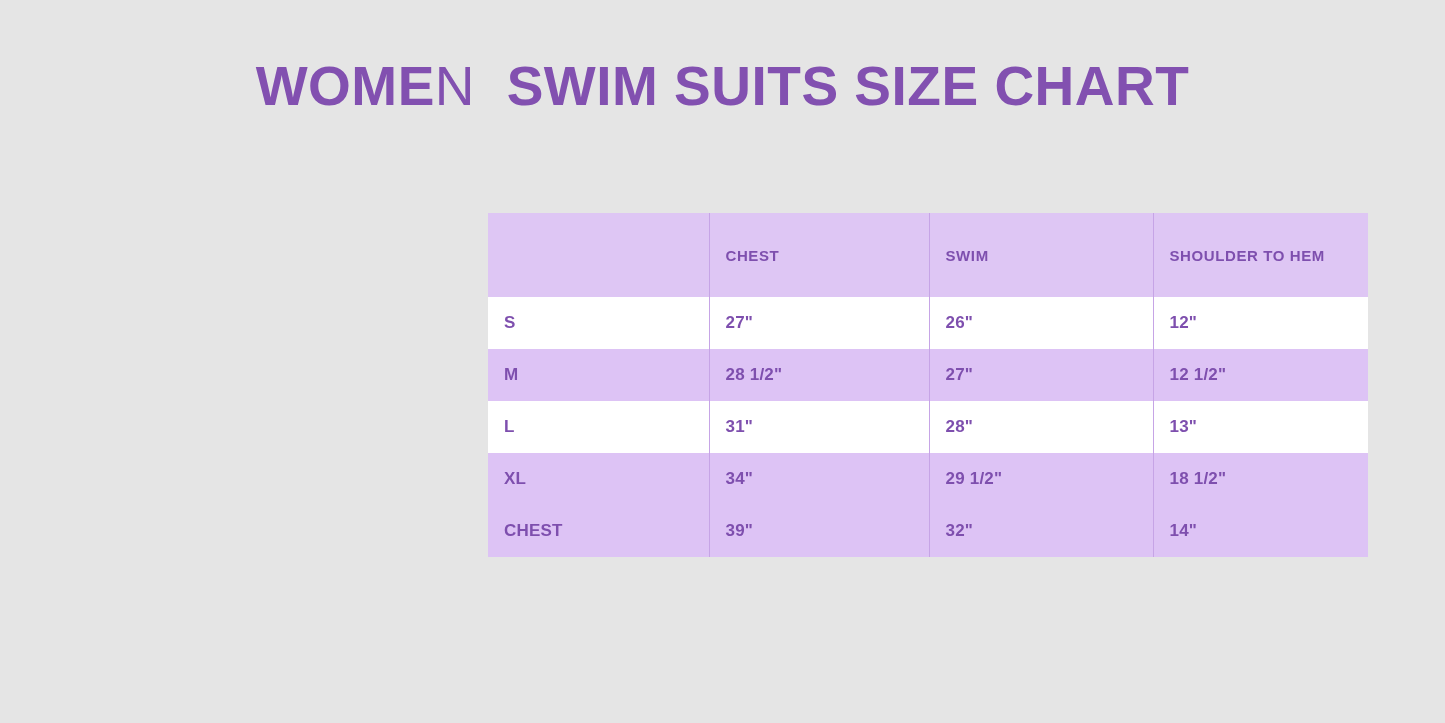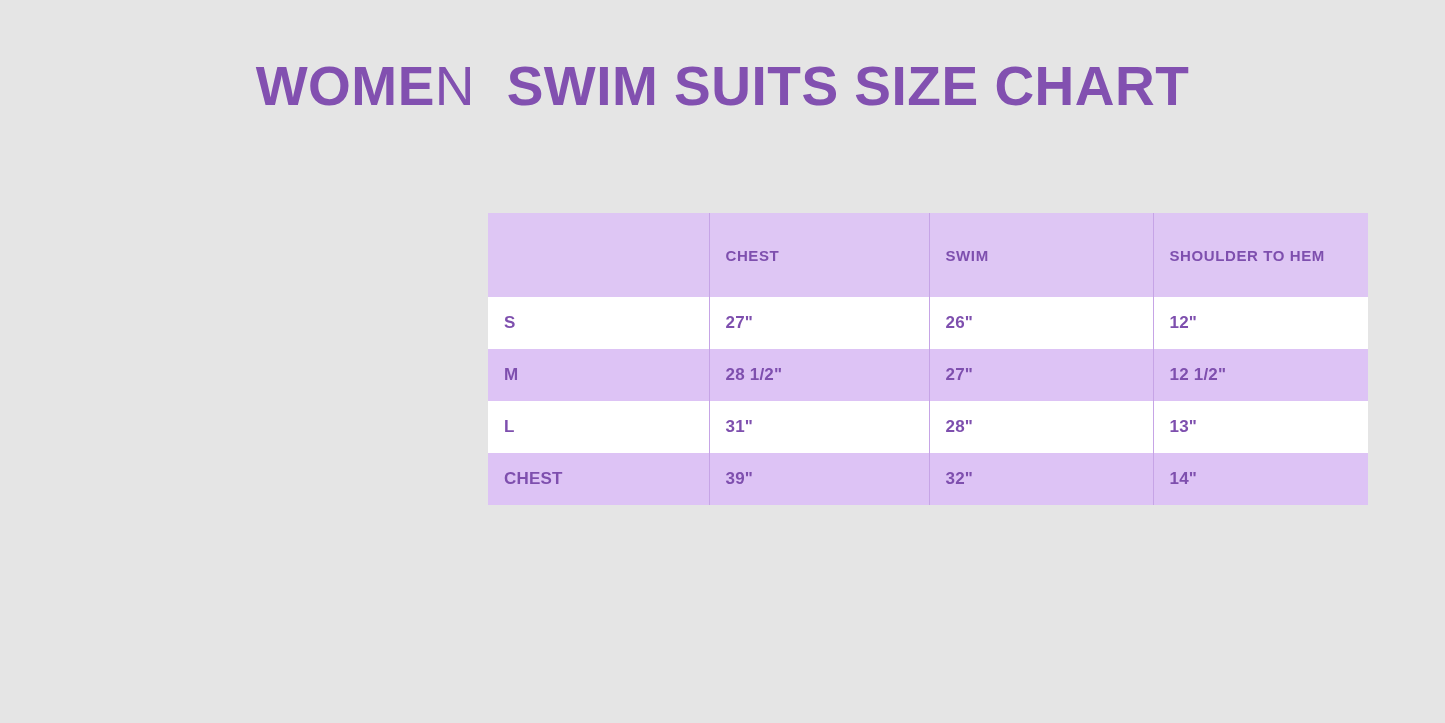--- a/index.html
+++ b/index.html
@@ -137,20 +137,26 @@
           <td>27"</td>
           <td>12 1/2"</td>
         </tr>
         <tr class="row-light">
           <td class="size-cell">L</td>
           <td>31"</td>
           <td>28"</td>
           <td>13"</td>
         </tr>
         <tr class="row-tint">
+          <td class="size-cell">XL</td>
+          <td>34"</td>
+          <td>29 1/2"</td>
+          <td>18 1/2"</td>
+        </tr>
+        <tr class="row-tint">
           <td class="size-cell">CHEST</td>
           <td>39"</td>
           <td>32"</td>
           <td>14"</td>
         </tr>
       </tbody>
     </table>
   </div>
 
 </div>

